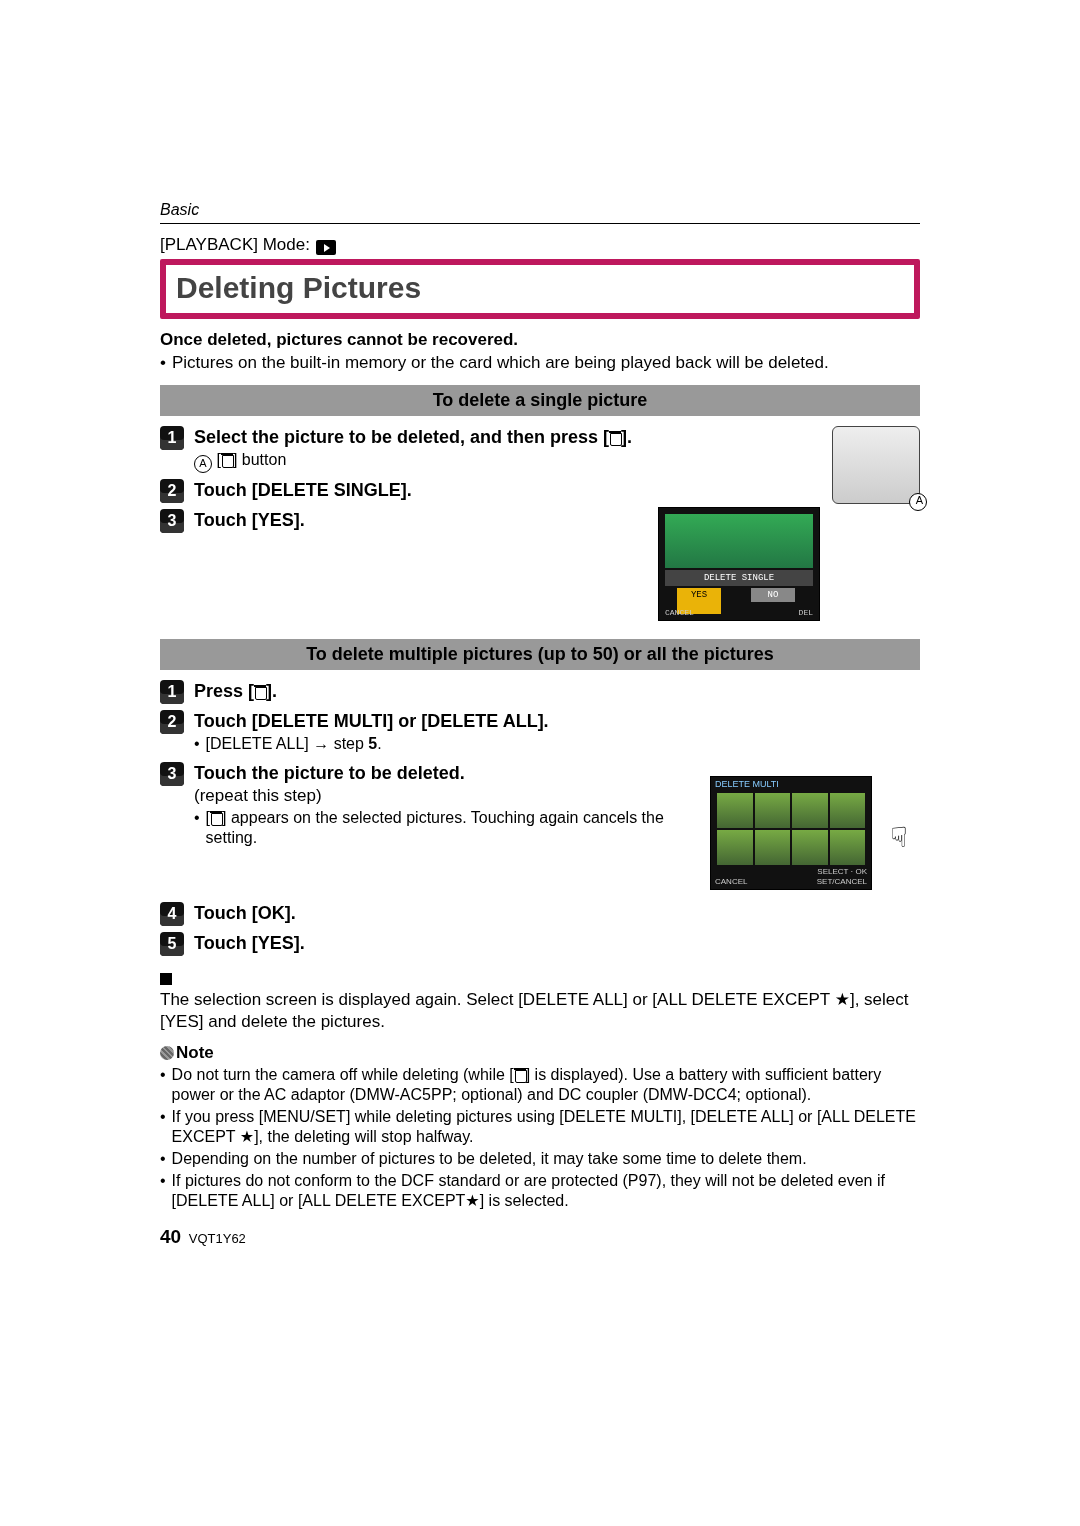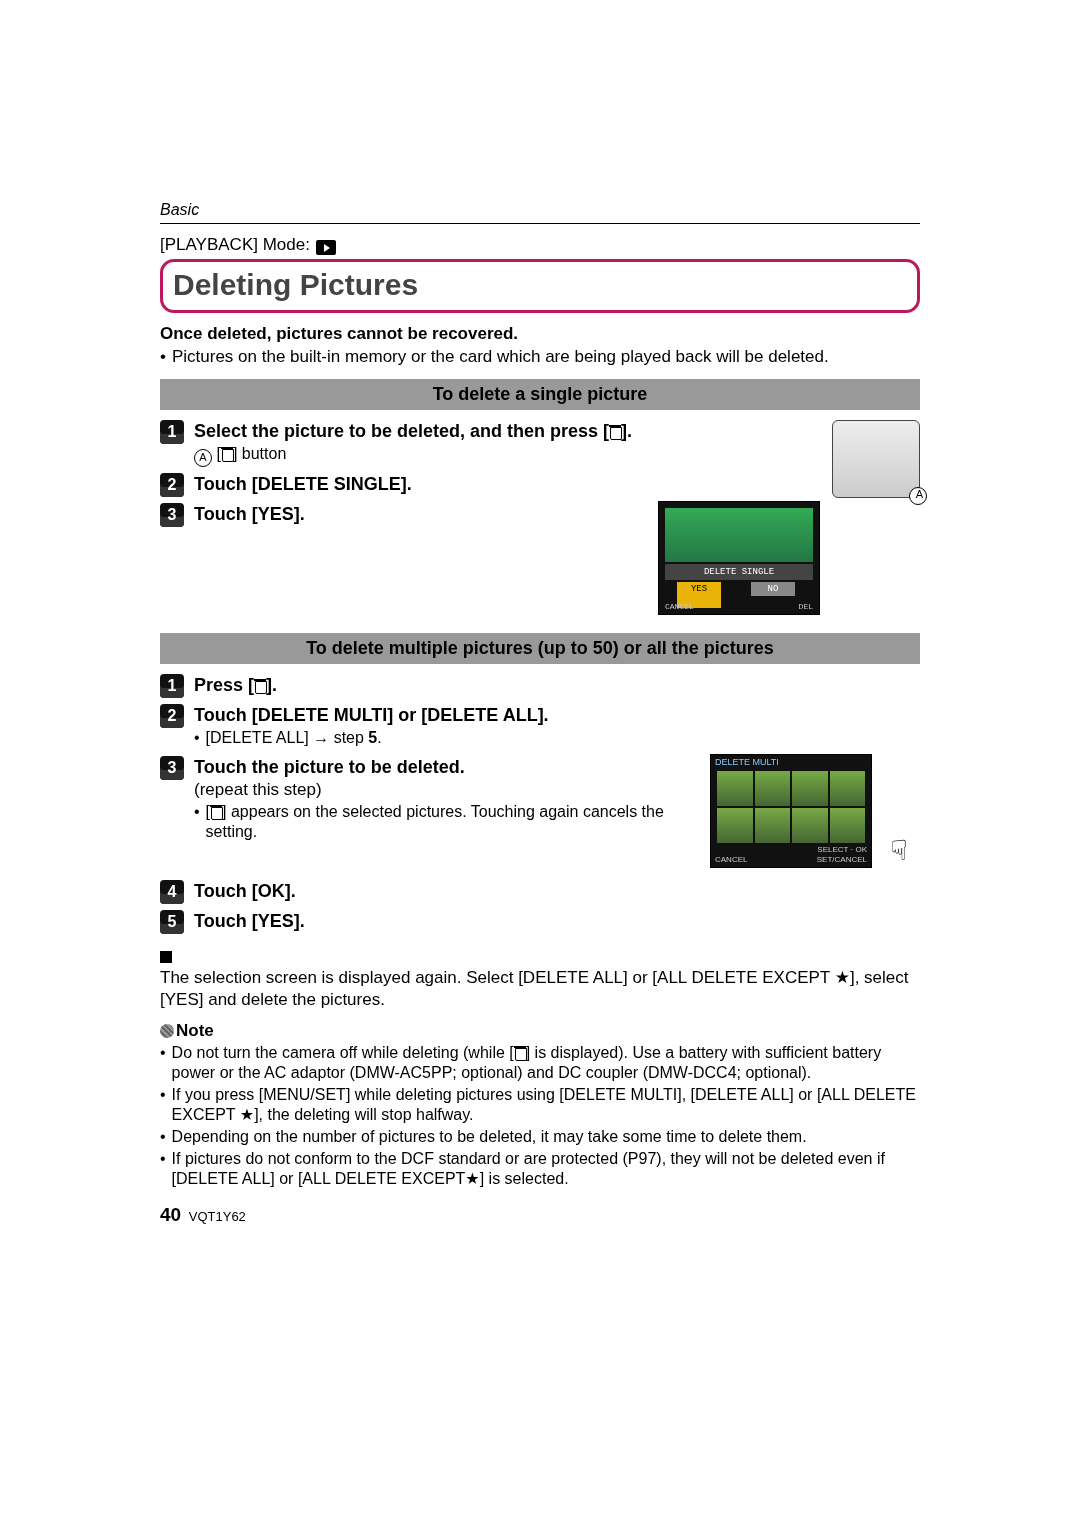--- a/index.html
+++ b/index.html
@@ -40,22 +40,22 @@
   }
   .playback-icon::after {
     content: "";
     width: 0; height: 0;
     border-left: 6px solid #fff;
     border-top: 4px solid transparent;
     border-bottom: 4px solid transparent;
     margin-left: 2px;
   }
   .title-box {
-    border: 3px solid #be185d;
-    border-radius: 14px;
+    border: 6px solid #be185d;
+    border-radius: 2px;
     padding: 4px 10px 6px 10px;
     margin-bottom: 10px;
   }
   .title {
     font-size: 30px;
     font-weight: bold;
     color: #444;
   }
   .warn {
     font-weight: bold;
@@ -252,23 +252,23 @@
   }
   .hand-fig {
     width: 42px;
     text-align:center;
     font-size: 28px;
     margin-top: 8px;
   }
   .multi-wrap {
     float:right;
     display:flex;
-    align-items:flex-end;
+    align-items:center;
     gap:6px;
-    margin: 0 0 6px 12px;
+    margin: 16px 0 6px 12px;
   }
   .clear { clear: both; }
   .sq {
     display:inline-block;
     width:12px;height:12px;
     background:#000;
     vertical-align:-1px;
     margin-right:4px;
   }
   .note-icon {

